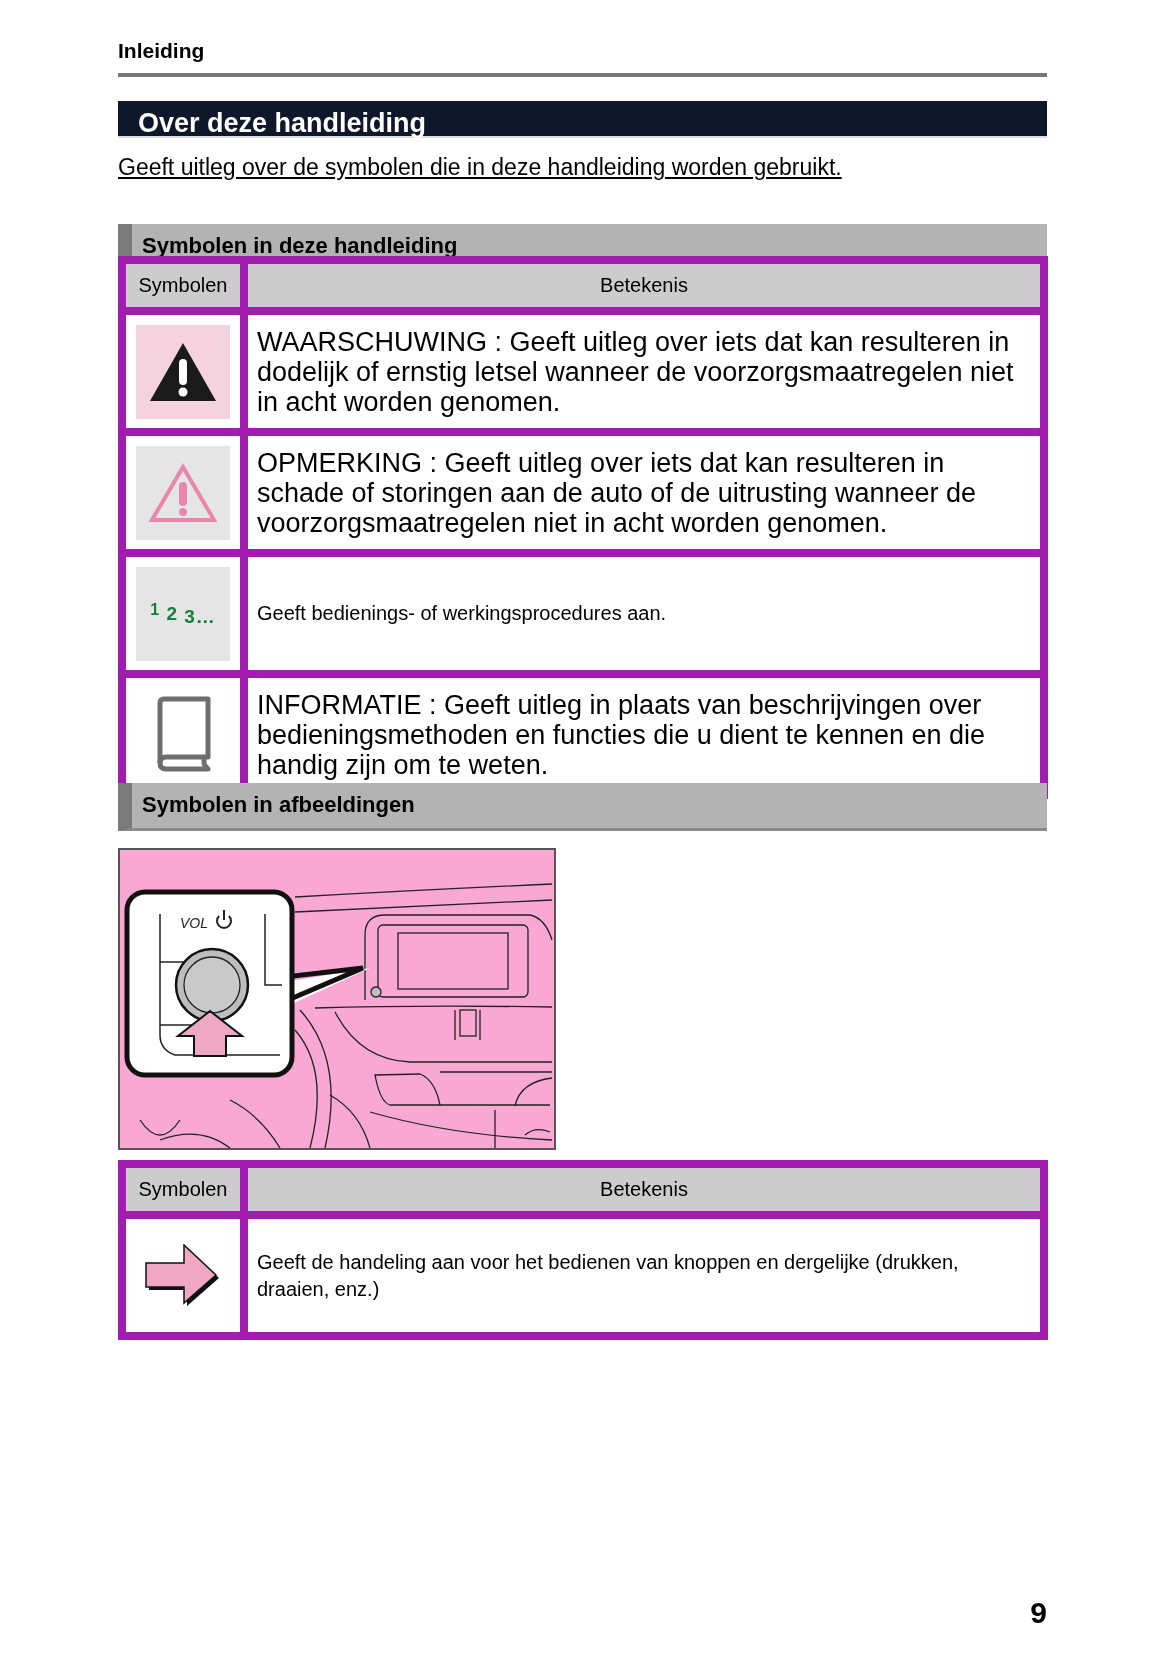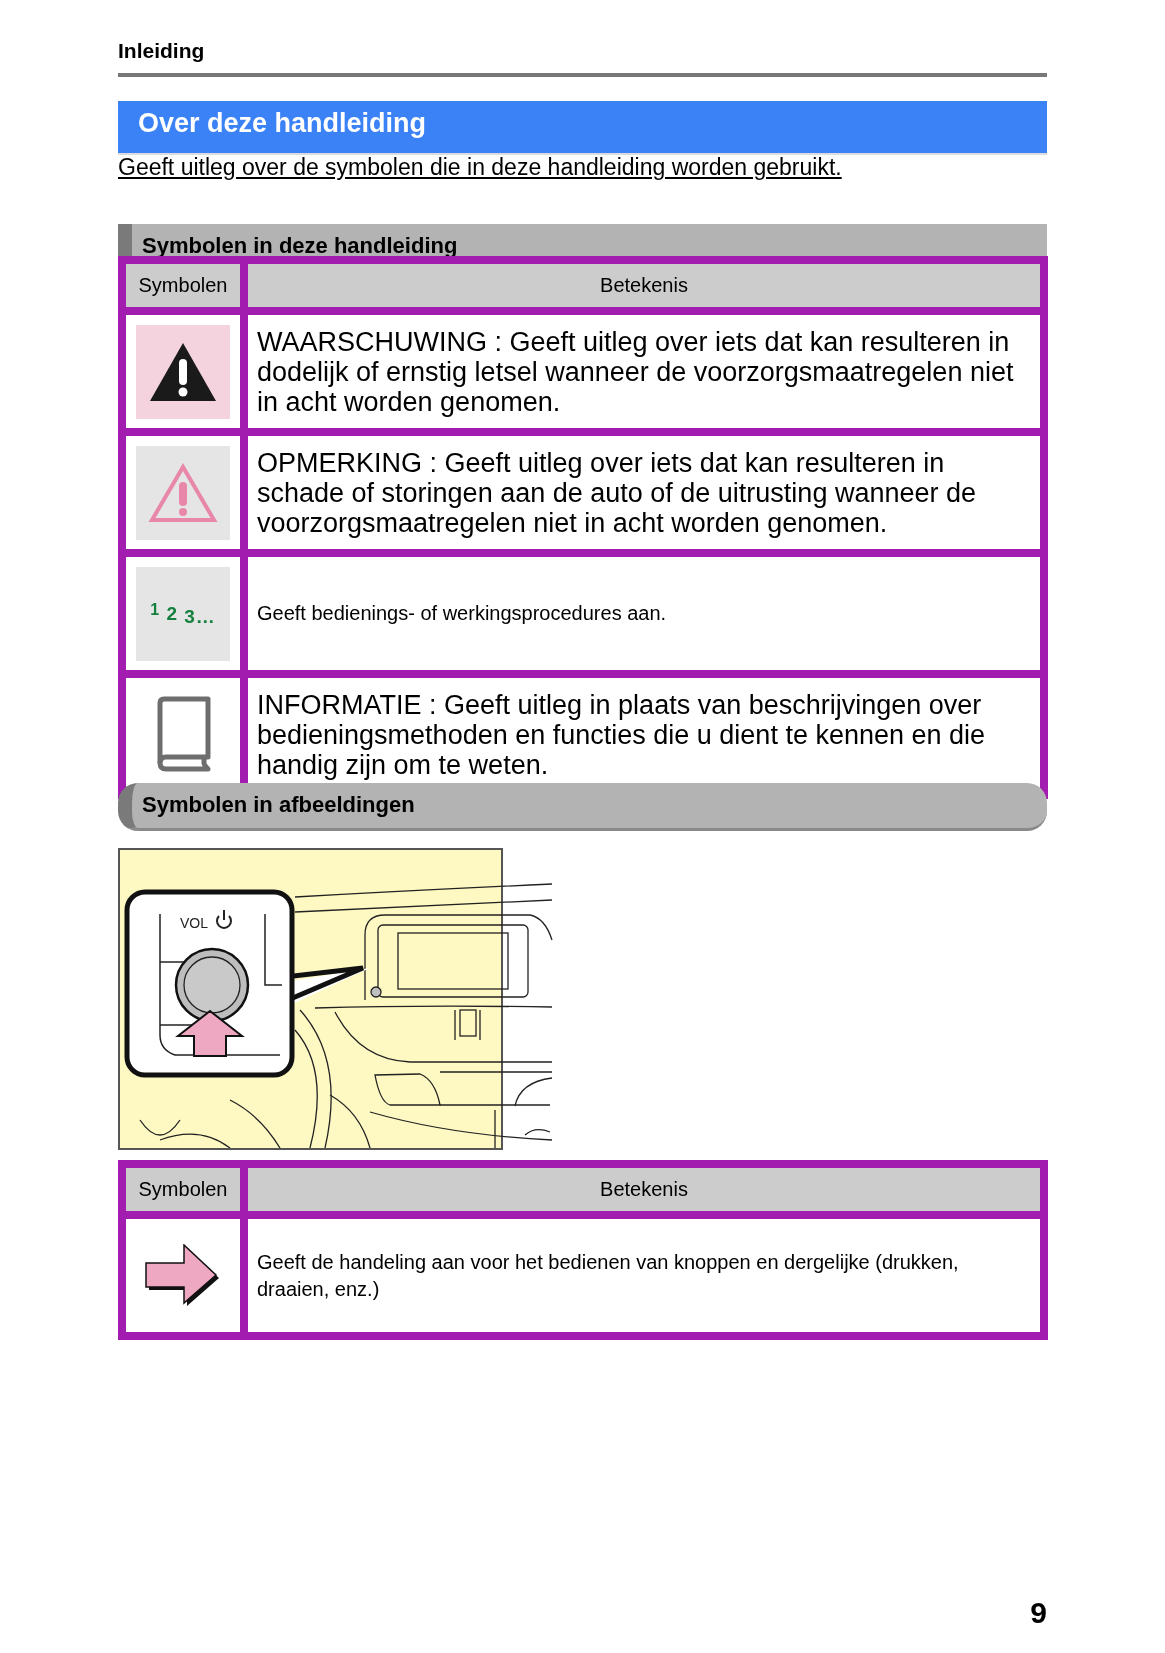--- a/index.html
+++ b/index.html
@@ -11,22 +11,22 @@
 
     
     .running-header {
       left: 118px; width: 929px; top: 38px; height: 26px;
       text-align: left; font-weight: bold; font-size: 21px; line-height: 26px;
     }
     .top-rule { left: 118px; width: 929px; top: 73px; height: 4px; background: #777777; }
 
     
     .section-title {
-      left: 118px; width: 929px; top: 101px; height: 54px;
-      background: #3b82f6; color: #fff; font-weight: bold; font-size: 27px;
+      left: 118px; width: 929px; top: 101px; height: 37px;
+      background: #0f172a; color: #fff; font-weight: bold; font-size: 27px;
       line-height: 45px; padding-left: 20px; box-sizing: border-box;
       border-bottom: 2px solid #dcdcdc;
     }
     .intro {
       left: 118px; width: 929px; top: 152px; font-size: 23px; line-height: 30px; text-decoration: underline;
     }
 
     
     .subheading {
       left: 118px; width: 929px; height: 48px; background: #b3b3b3;
@@ -62,22 +62,22 @@
     .icon-box.grey { background: #e5e5e5; }
     .steps-glyph {
       font-family: "Liberation Sans", sans-serif; font-weight: bold; color: #15803d;
       font-size: 19px; letter-spacing: 1px;
     }
     .steps-glyph .s1 { position: relative; top: -5px; font-size: 16px; }
     .steps-glyph .s3 { position: relative; top: 3px; }
 
     
     .illustration {
-      left: 118px; top: 848px; width: 385px; height: 302px;
-      border: 2px solid #555; box-sizing: border-box; background: #fef9c3;
+      left: 118px; top: 848px; width: 438px; height: 302px;
+      border: 2px solid #555; box-sizing: border-box; background: #f9a8d4; font-style: italic;
     }
 
     .page-number {
       left: 1020px; width: 27px; top: 1596px; font-weight: bold; font-size: 30px;
       text-align: right;
     }
   </style>
 </head>
 <body>
 
@@ -140,21 +140,21 @@
             <path d="M10,8 Q10,4 14,4 L58,4 L58,62 L16,62 Q10,62 10,68 Q10,74 16,74 L58,74 Q54,70 54,68 L54,62" fill="none" stroke="#6e6e6e" stroke-width="5" stroke-linejoin="round"></path>
             <line x1="10" y1="8" x2="10" y2="68" stroke="#6e6e6e" stroke-width="5"></line>
           </svg>
         </div>
       </td>
       <td class="text-cell">INFORMATIE :  Geeft uitleg in plaats van beschrijvingen over bedieningsmethoden en functies die u dient te kennen en die handig zijn om te weten.</td>
     </tr>
   </tbody>
 </table>
 
-<div class="abs subheading" style="top:783px;border-radius:20px;">Symbolen in afbeeldingen</div>
+<div class="abs subheading" style="top:783px;">Symbolen in afbeeldingen</div>
 
 <div class="abs illustration">
   <svg width="439" height="298" viewBox="0 0 439 298">
     <g fill="none" stroke="#222" stroke-width="1.3">
 
       <path d="M175,47 Q300,40 432,34"></path>
       <path d="M175,62 Q300,56 432,50"></path>
 
       <path d="M245,85 Q245,65 265,65 L410,65 Q425,68 432,90"></path>
       <rect x="258" y="75" width="150" height="72" rx="5"></rect>

